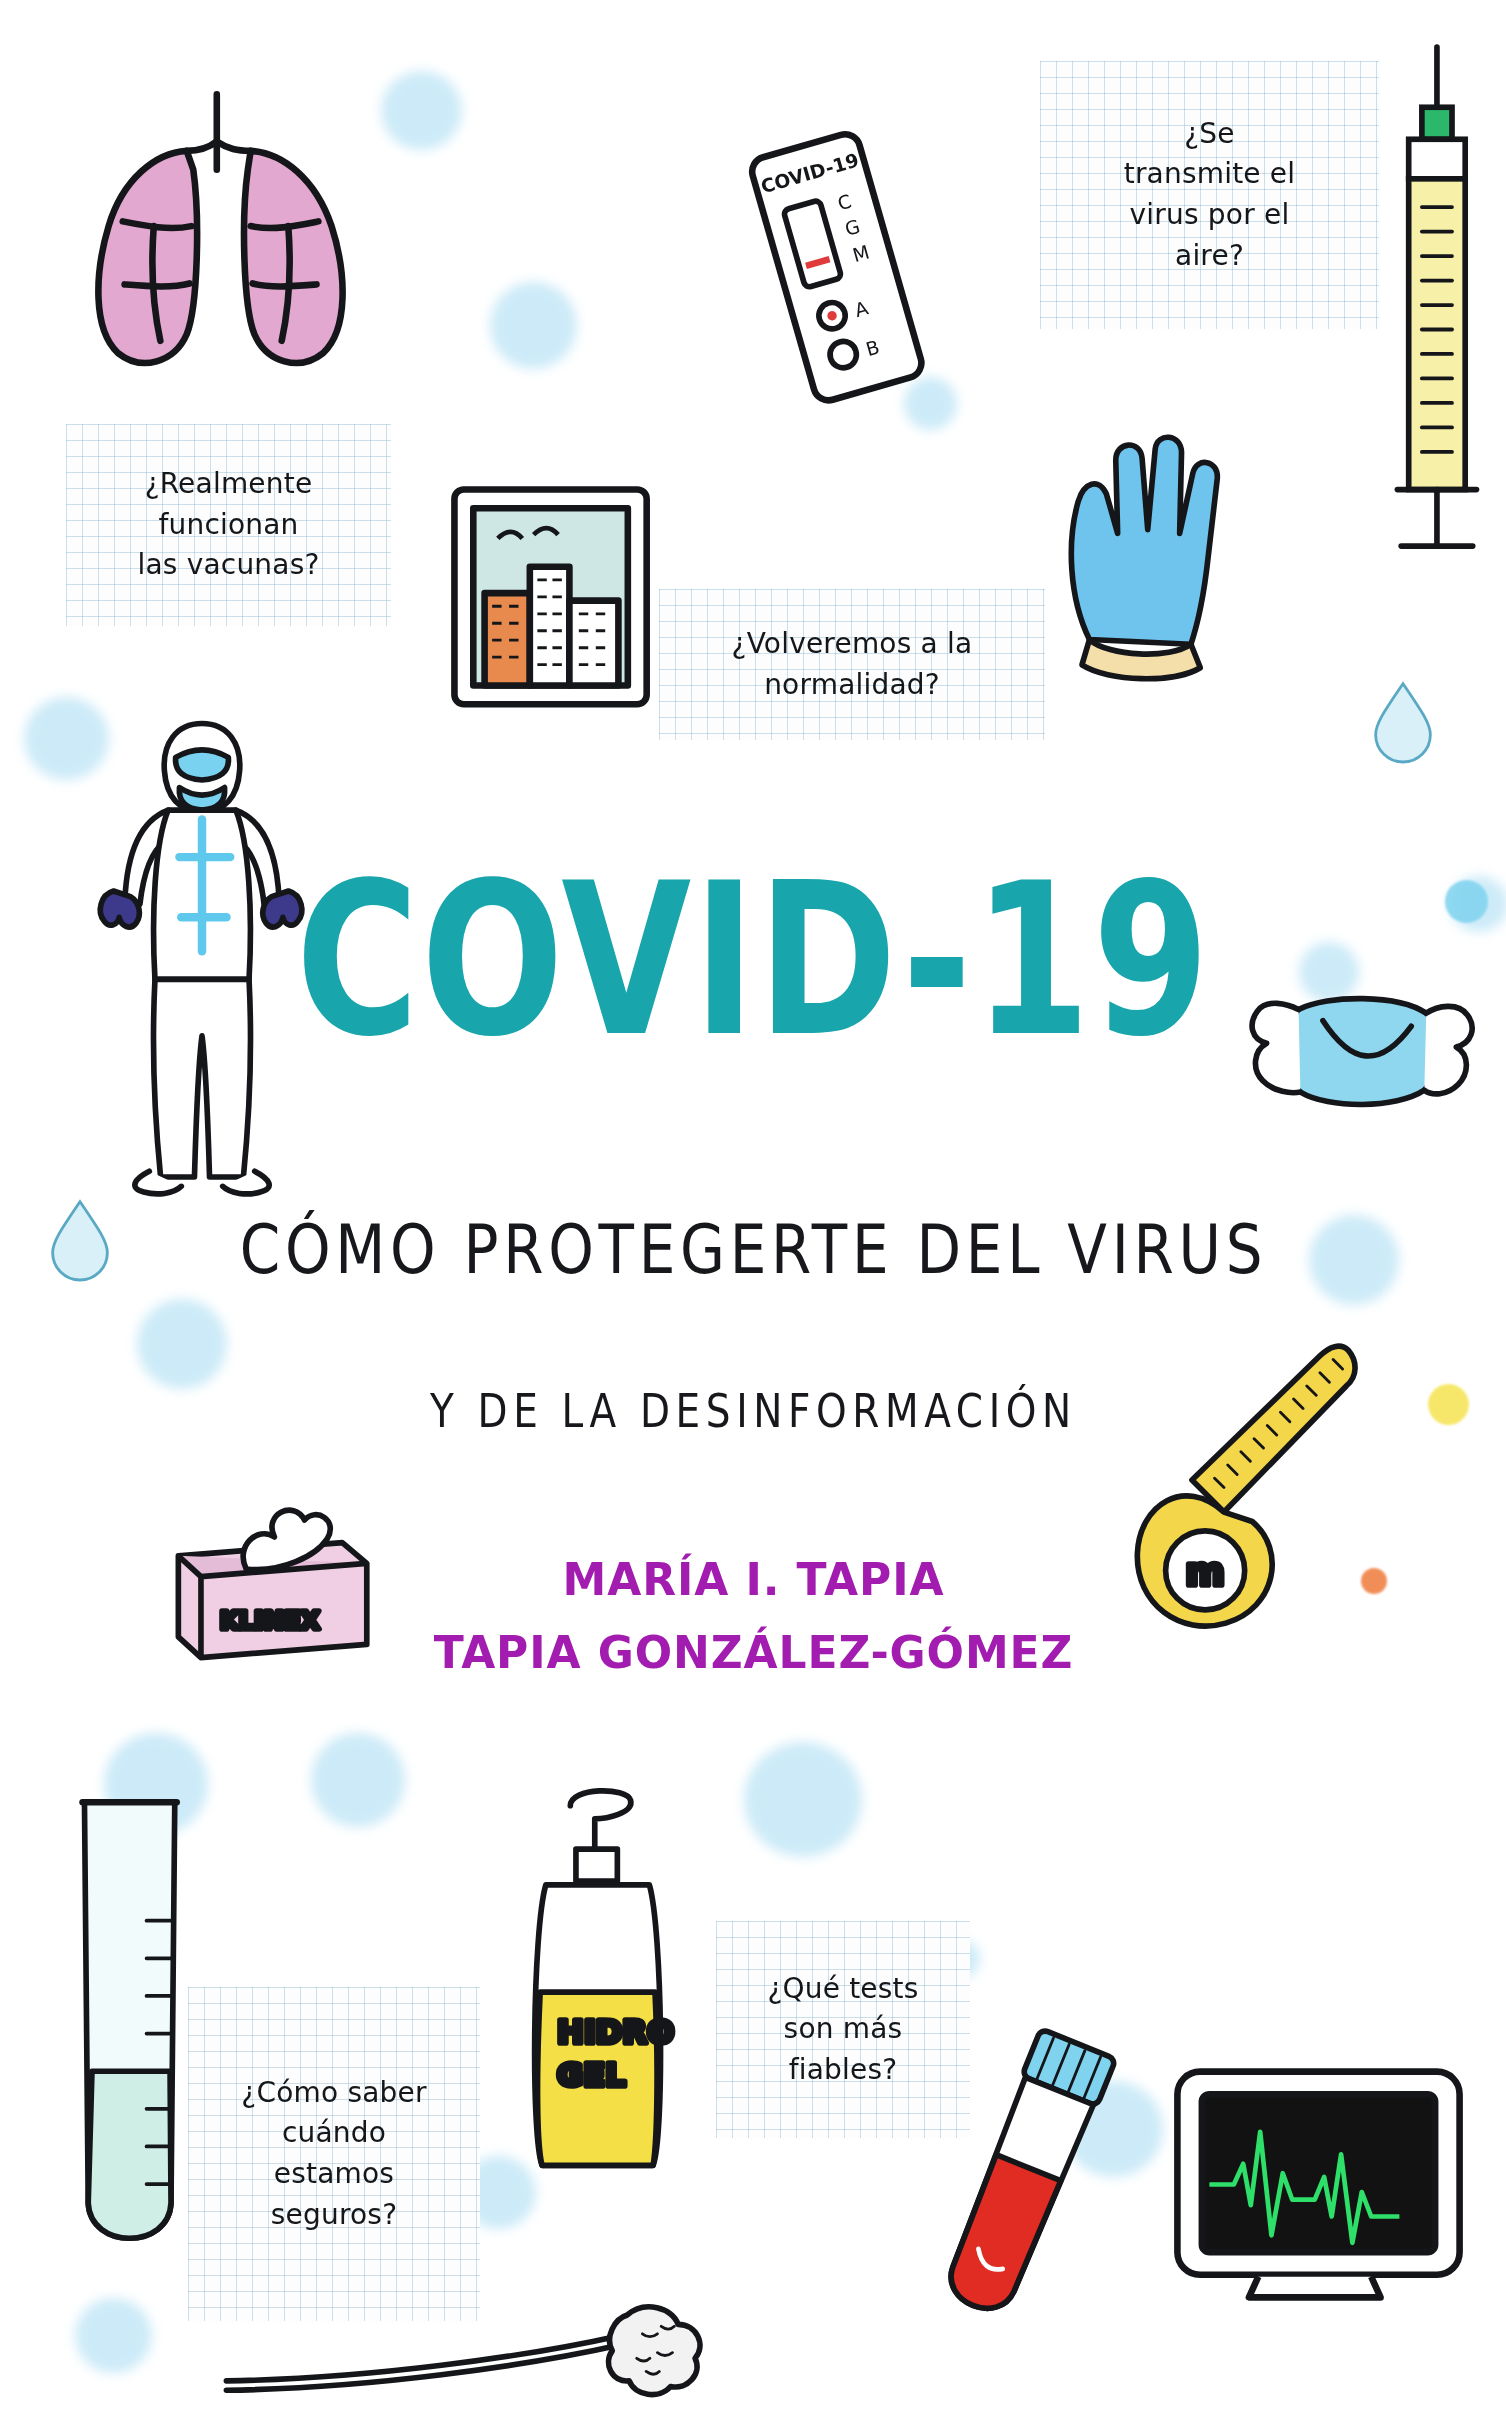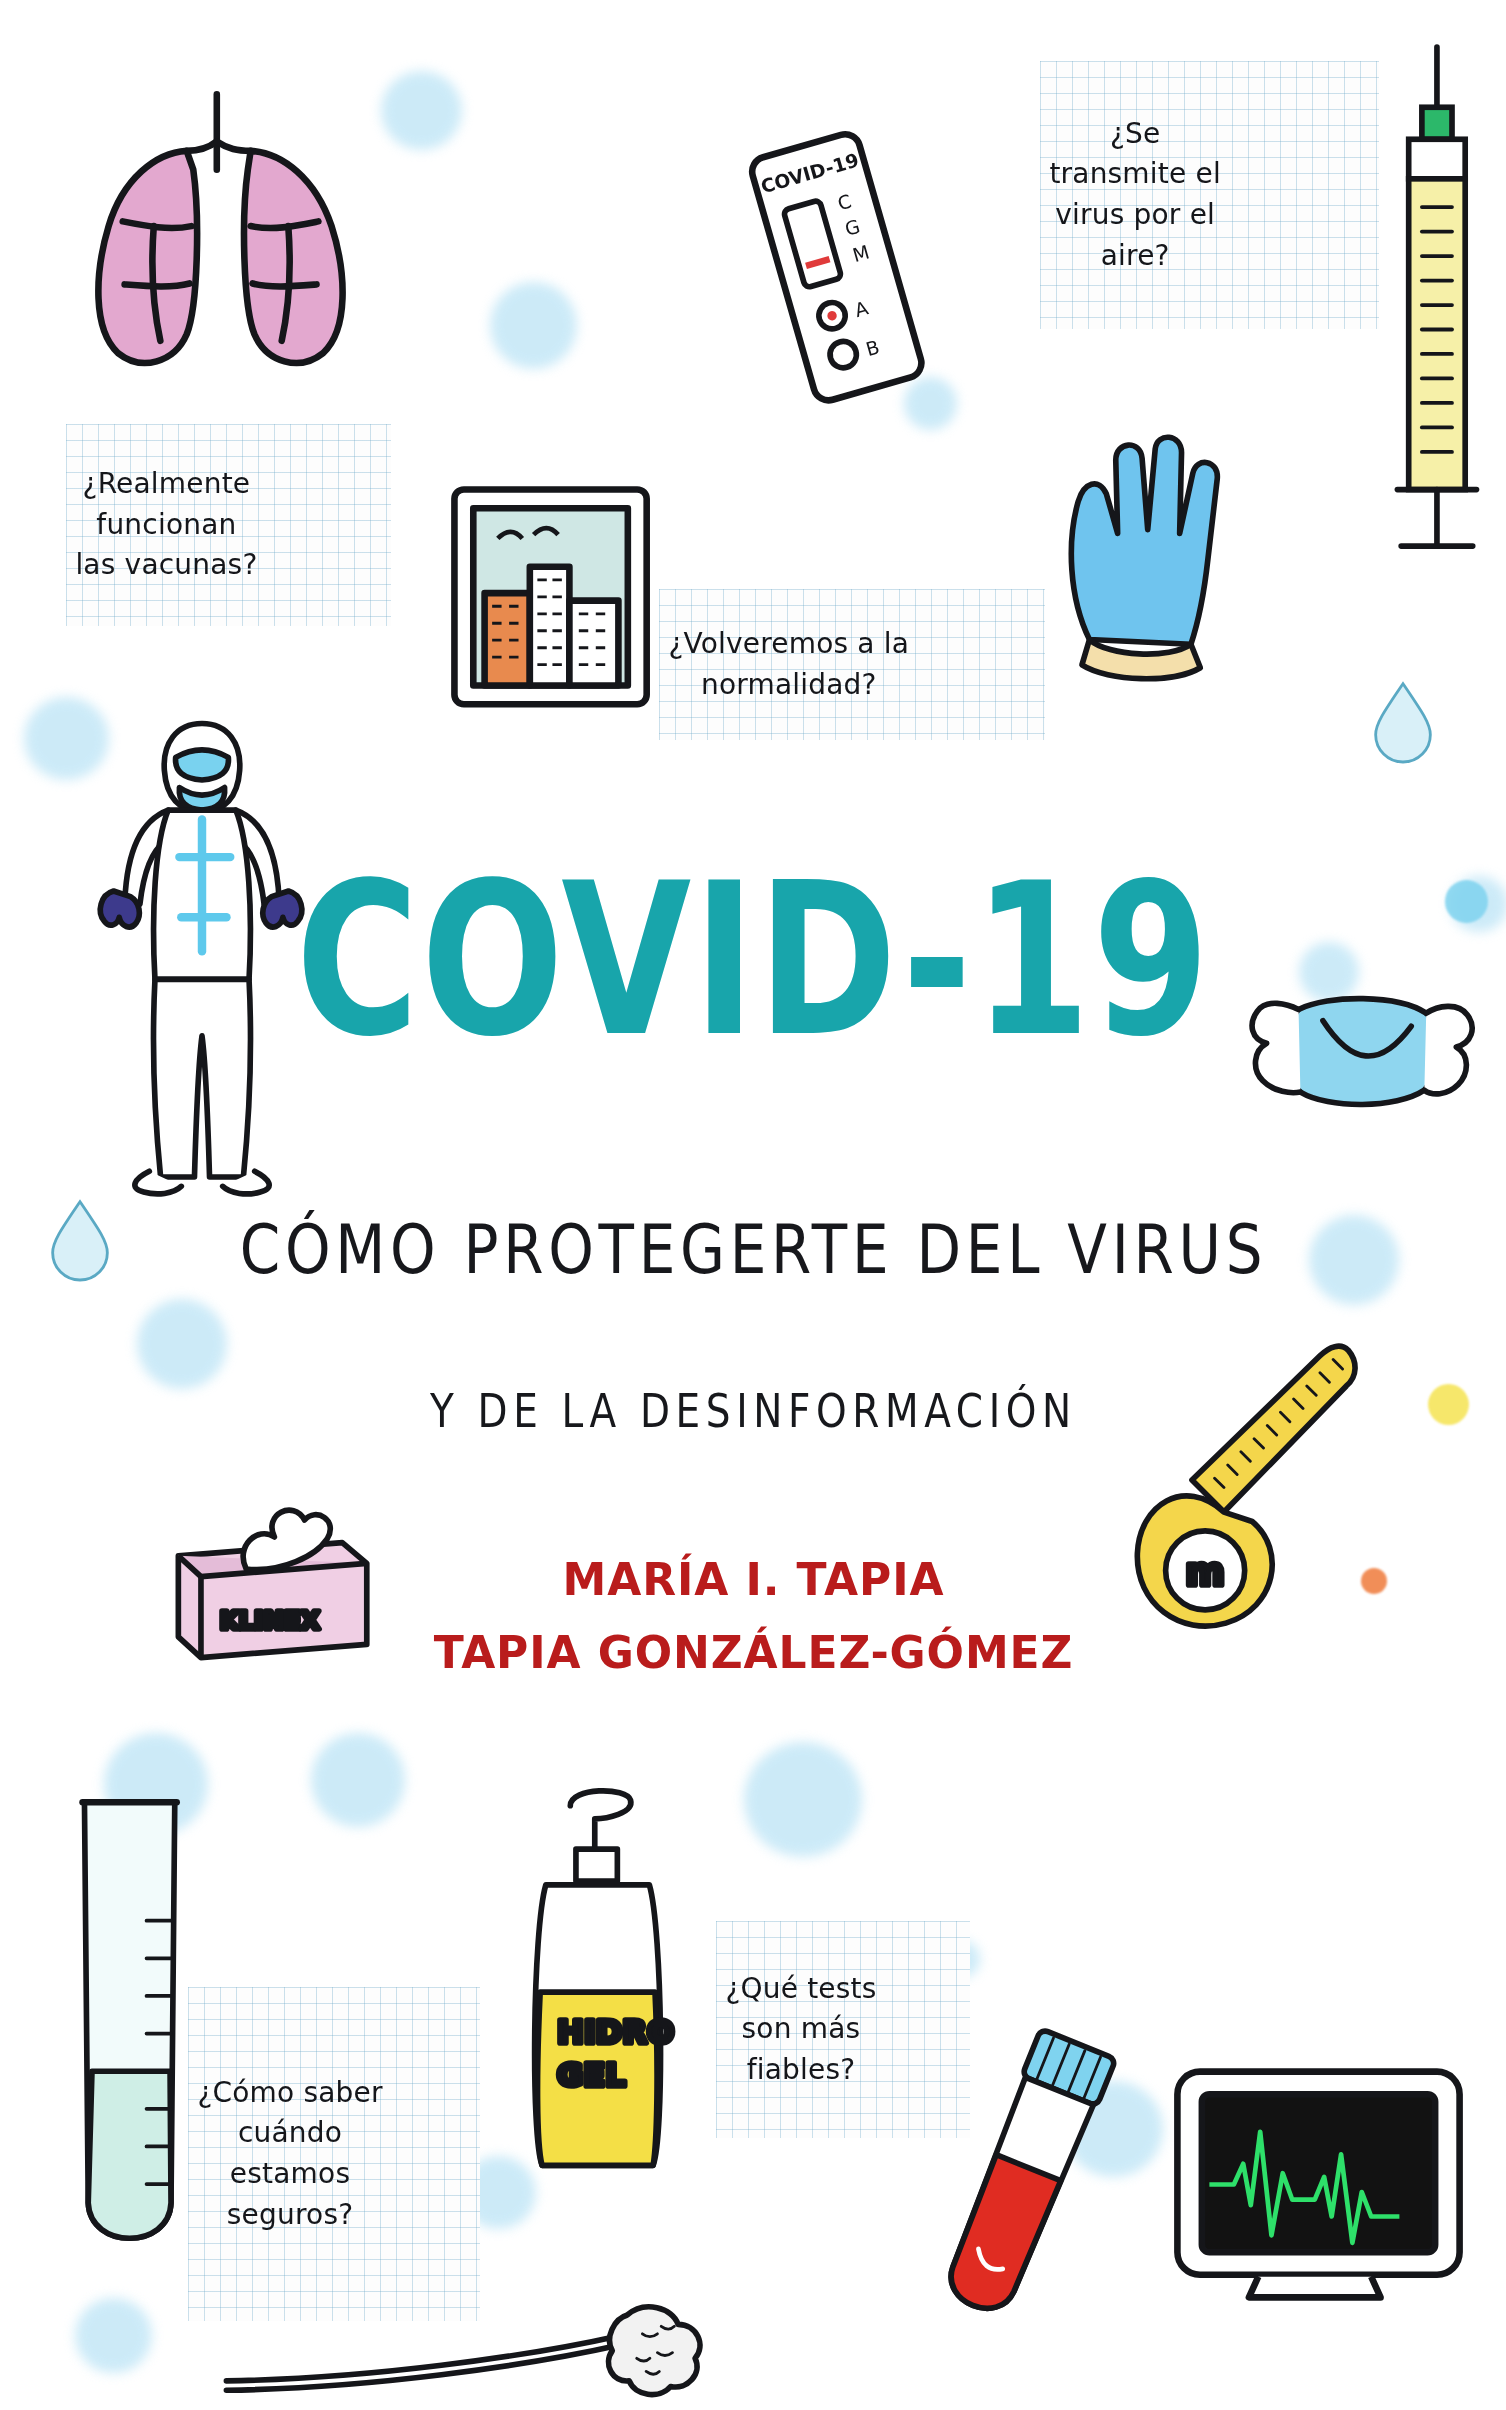--- a/index.html
+++ b/index.html
@@ -39,21 +39,21 @@
   
   .note {
     position: absolute;
     background-color: #fdfdfd;
     background-image:
       linear-gradient(to right, rgba(120,175,205,.38) 0.9px, transparent 0.9px),
       linear-gradient(to bottom, rgba(120,175,205,.38) 0.9px, transparent 0.9px);
     background-size: 16px 16px;
     display: flex;
     align-items: center;
-    justify-content: flex-start;
+    justify-content: center;
   }
   .note-text {
     font-family: "DejaVu Sans", sans-serif;
     color: #15161a;
     text-align: center;
     line-height: 1.45;
     font-size: 28px;
     letter-spacing: 0.2px;
     padding: 3.8px 9.4px;
   }
@@ -91,21 +91,21 @@
     transform: scaleY(1.18);
   }
   .author {
     position: absolute;
     width: 100%;
     text-align: center;
     font-family: "DejaVu Sans", sans-serif;
     font-weight: bold;
     font-size: 44px;
     letter-spacing: 0.9px;
-    color: #b91c1c;
+    color: #a21caf;
   }
 
   svg { display:block; overflow: visible; }
 </style>
 </head>
 <body>
 
 <div class="cover">
 
   <div class="dot soft" style="left:381px;top:71px;width:81px;height:79px;"></div>

